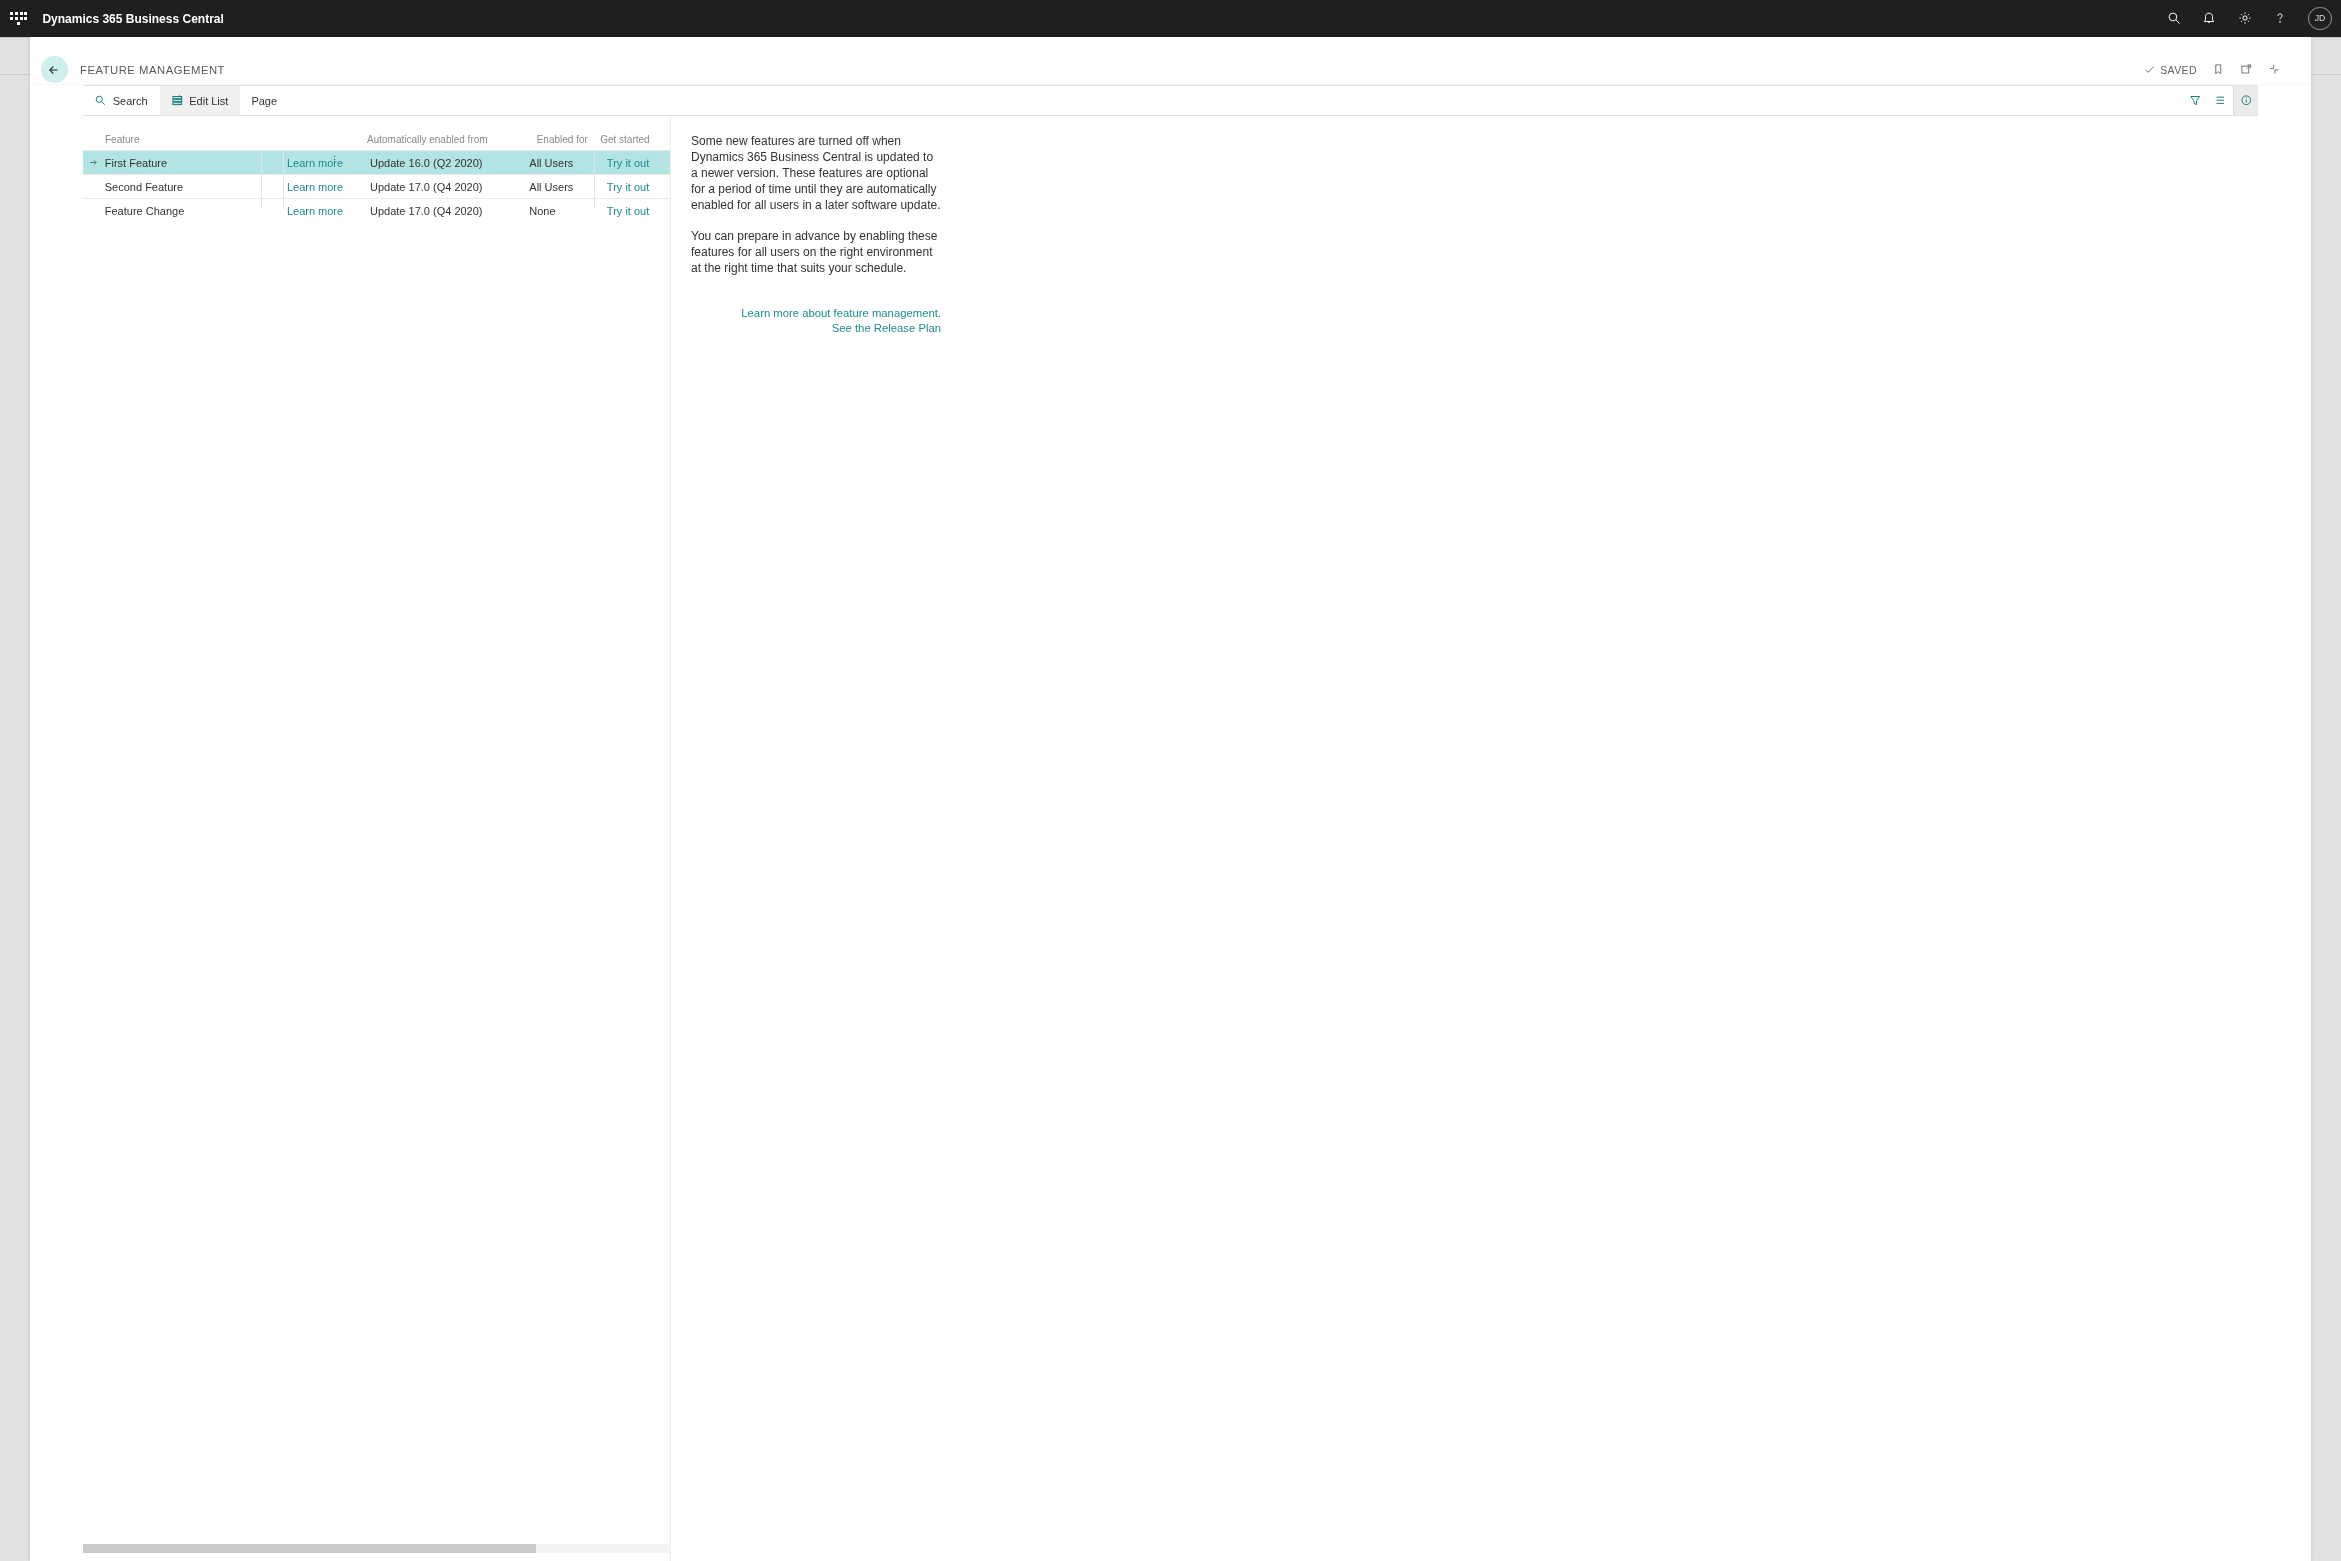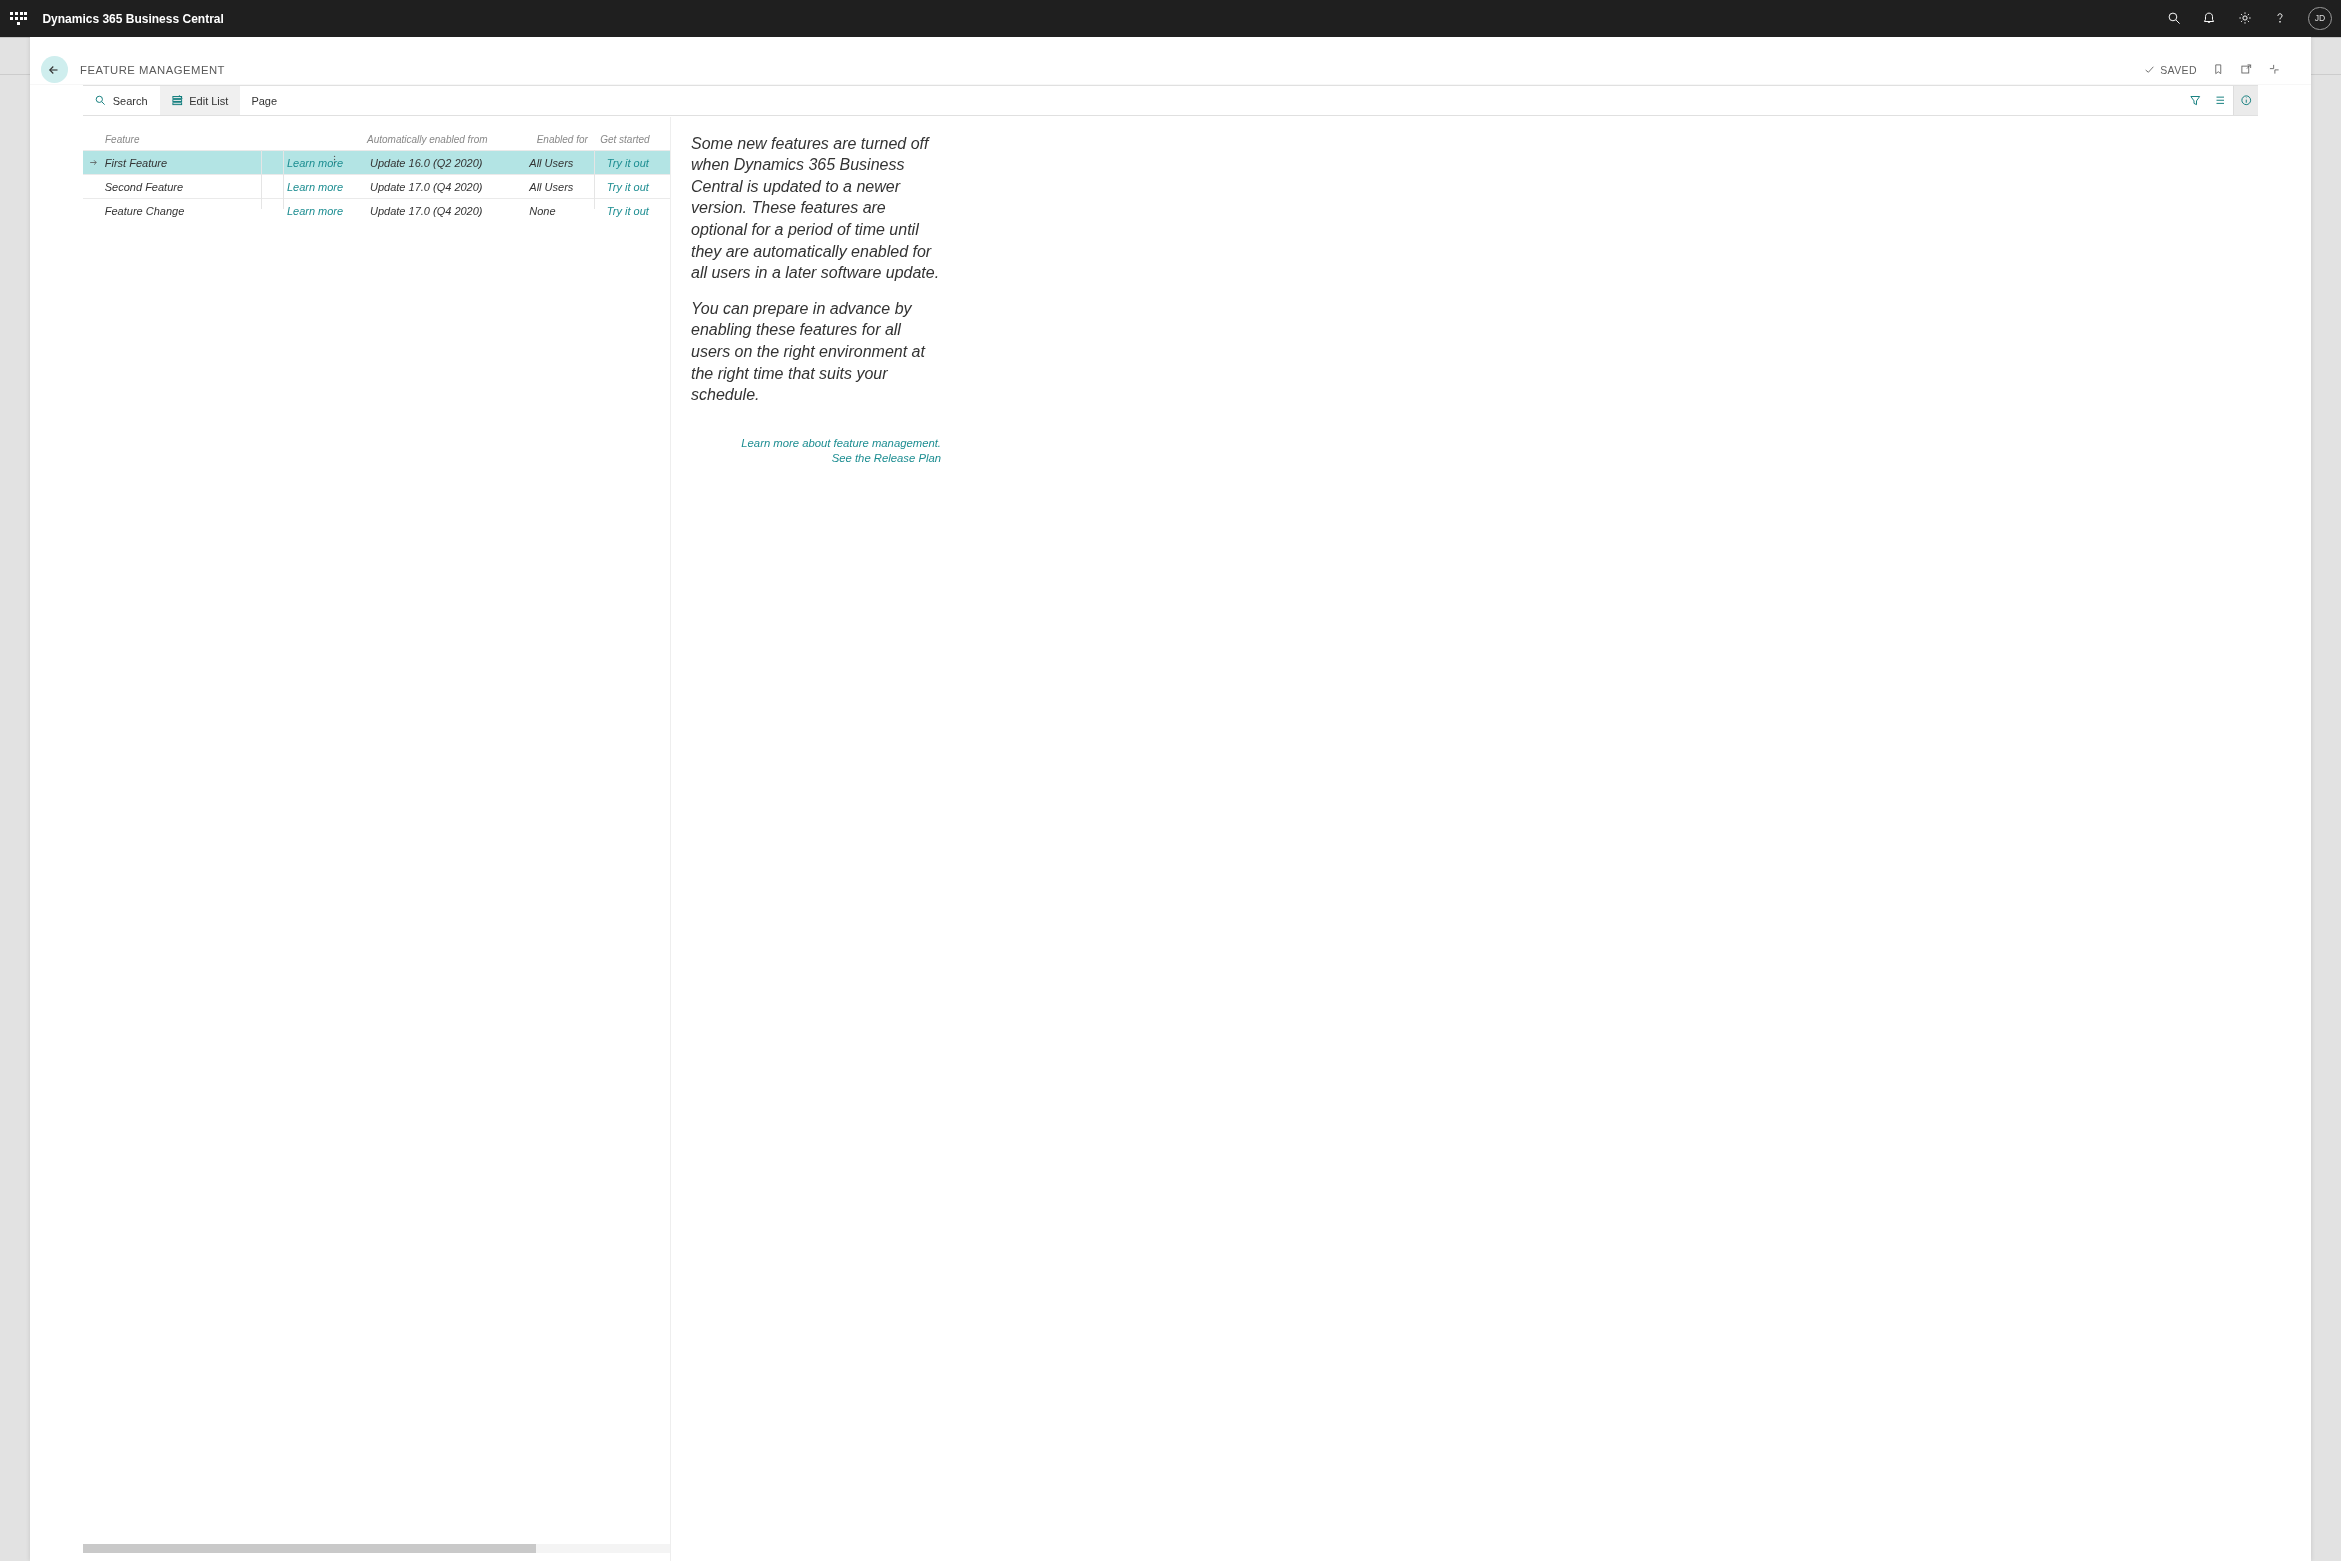--- a/index.html
+++ b/index.html
@@ -65,21 +65,21 @@
   .ribbon-item.active { background: #f0f0f0; }
   .ribbon-item svg { stroke: #0b7a7a; fill: none; stroke-width: 1.5; }
   .ribbon-spacer { flex: 1; }
   .ribbon-iconbtn {
     width: 25px; display: flex; align-items: center; justify-content: center; cursor: pointer;
   }
   .ribbon-iconbtn svg { stroke: #0b7a7a; fill: none; stroke-width: 1.5; }
   .ribbon-iconbtn.info-active { background: #ebebeb; border-left: 0.8px solid #ddd; }
   
   
-  .body { position: absolute; top: 80px; left: 53px; right: 53px; bottom: 0; display: flex; font-style: italic; }
+  .body { position: absolute; top: 80px; left: 53px; right: 53px; bottom: 0; display: flex; }
   .list-pane { width: 588px; border-right: 0.8px solid #eee; display: flex; flex-direction: column; position: relative; }
   .detail-pane { flex: 1; padding: 15.6px 20px; }
   
   
   .thead {
     display: flex; height: 33px; align-items: flex-end; padding-bottom: 4.7px;
     font-size: 10px; color: #888;
     padding-top: 7.8px;
   }
   .col-handle { width: 22px; }
@@ -103,21 +103,21 @@
   
   
   .col-lines { position: absolute; top: 33px; left: 0; right: 0; height: 59px; pointer-events: none; }
   .vline { position: absolute; top: 0; bottom: 0; width: 0.8px; background: #e5e5e5; }
   
   .hscroll { position: absolute; bottom: 7.8px; left: 0; right: 0; height: 9.4px; background: #f4f4f4; }
   .hscroll-thumb { position: absolute; top: 0; left: 0; width: 453px; height: 9.4px; background: #c9c9c9; }
   
   
   .fact-title { color: #6a6a6a; font-size: 13.3px; font-weight: 600; margin-bottom: 19px; }
-  .fact-para { color: #333; font-size: 16px; line-height: 1.35; margin-bottom: 14px; max-width: 250px; }
+  .fact-para { color: #333; font-size: 12px; line-height: 1.35; margin-bottom: 14px; max-width: 250px; }
   .fact-links { text-align: right; margin-top: 31px; max-width: 250px; }
   .fact-links a { display: block; color: #1c8d91; font-size: 11.3px; margin-bottom: 3.1px; cursor: pointer; }
 </style>
 </head>
 <body>
 
 <div class="topbar">
   <div class="app-launcher">
     <span></span>
       <span></span>

